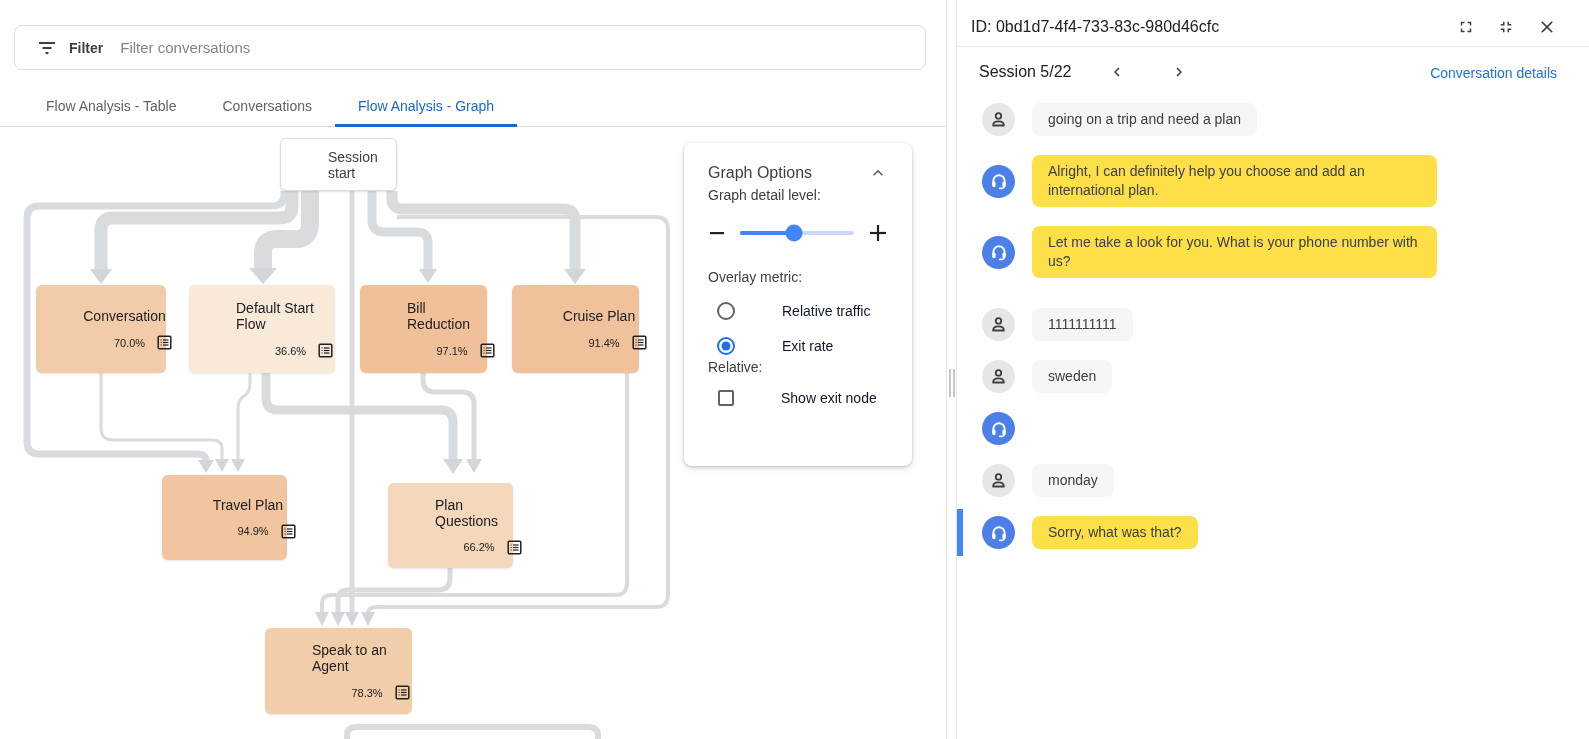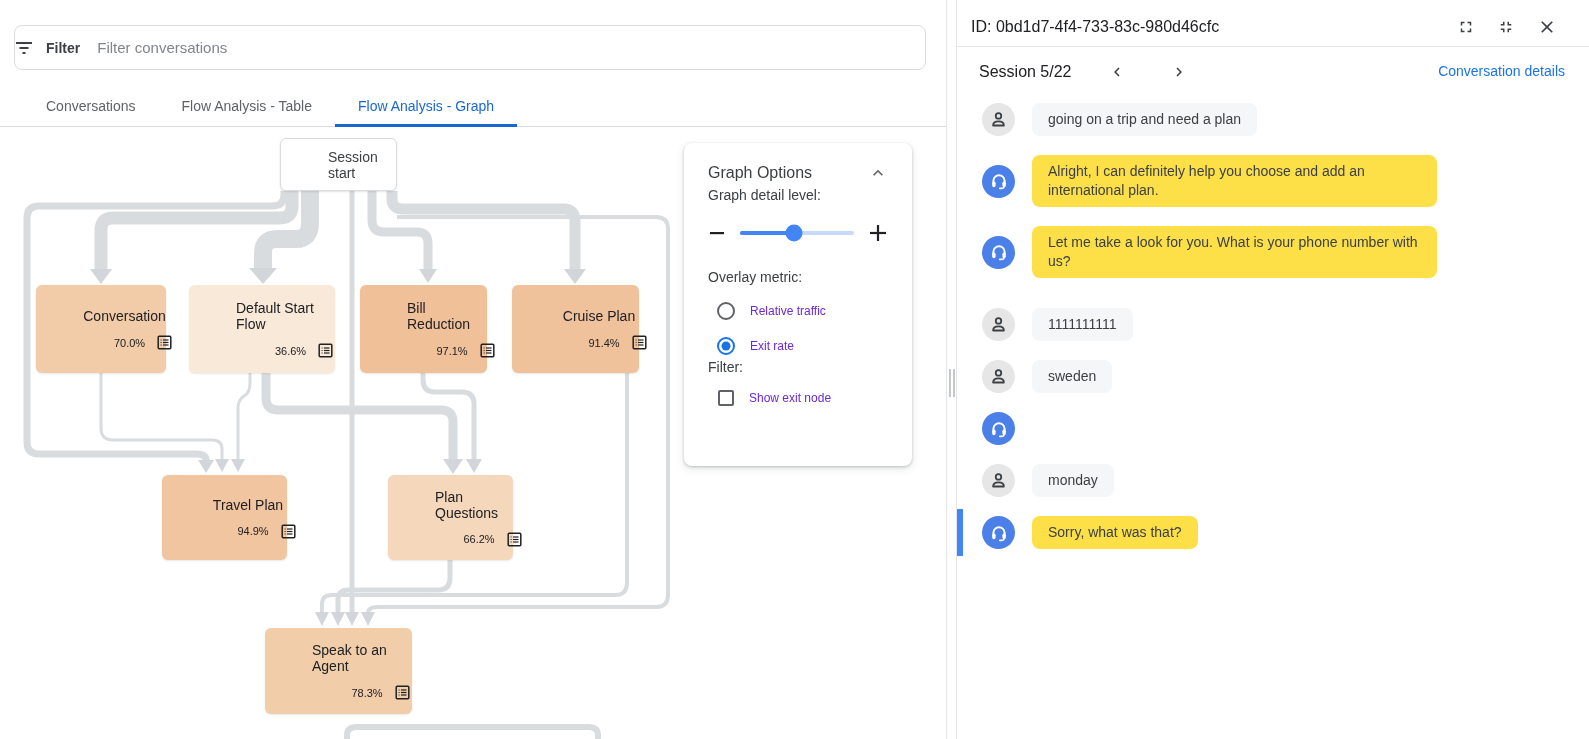--- a/index.html
+++ b/index.html
@@ -4,21 +4,21 @@
 <style>
   * { box-sizing: border-box; margin: 0; padding: 0; }
   html,body { width:1589px; height:739px; overflow:hidden; background:#fff;
     font-family:"Liberation Sans","DejaVu Sans",sans-serif; color:#3c4043; }
   .app { position:relative; width:1589px; height:739px; background:#fff; }
 
   
   .left-panel { position:absolute; left:0; top:0; width:946px; height:739px; background:#fff; }
 
   .filter-bar { position:absolute; left:14px; top:25px; width:912px; height:45px;
-    border:1px solid #dadce0; border-radius:8px; display:flex; align-items:center; padding-left:0; }
+    border:1px solid #dadce0; border-radius:8px; display:flex; align-items:center; padding-left:23px; }
   .filter-bar .ficon { width:18px; height:18px; display:flex; }
   .filter-label { font-size:14px; font-weight:700; color:#3c4043; margin-left:13px; }
   .filter-placeholder { font-size:15px; color:#80868b; margin-left:17px; }
 
   .tabs { position:absolute; left:0; top:87px; width:946px; height:40px;
     border-bottom:1px solid #dadce0; display:flex; padding-left:23px; }
   .tab { height:40px; padding:0 23px; display:flex; align-items:center;
     font-size:14px; font-weight:500; color:#5f6368; cursor:pointer; border-bottom:3px solid transparent; }
   .tab.active { color:#1967d2; border-bottom:3px solid #1967d2; }
 
@@ -49,39 +49,39 @@
   .slider-track { position:relative; flex:1; height:4px; border-radius:2px; background:#c8dafc; margin:0 14px; }
   .slider-fill { position:absolute; left:0; top:0; height:4px; border-radius:2px; background:#4285f4; }
   .slider-thumb { position:absolute; top:50%; width:17px; height:17px; border-radius:50%;
     background:#4285f4; transform:translate(-50%,-50%); }
   .iconbtn { display:flex; align-items:center; justify-content:center; cursor:pointer; background:none; border:none; padding:0; }
   .radio-row { display:flex; align-items:center; gap:15px; margin-top:17px; padding-left:9px; }
   .radio { width:18px; height:18px; border-radius:50%; border:2px solid #5f6368; position:relative; flex:none; }
   .radio.selected { border-color:#1a73e8; }
   .radio.selected::after { content:''; position:absolute; left:50%; top:50%; width:9px; height:9px;
     border-radius:50%; background:#1a73e8; transform:translate(-50%,-50%); }
-  .radio-label { font-size:12px; color:#6d28d9; }
+  .radio-label { font-size:14px; color:#0f172a;margin-left:32px; }
   .check-row { display:flex; align-items:center; gap:15px; margin-top:15px; padding-left:10px; }
   .checkbox { width:16px; height:16px; border:2px solid #5f6368; border-radius:2px; flex:none; }
   .mt20 { margin-top:4px; }
 
   
   .gutter { position:absolute; left:946px; top:0; width:10px; height:739px;
     border-left:1px solid #e4e6e8; background:#fff; }
   .gutter-handle { position:absolute; left:2px; top:369px; display:flex; gap:2px; }
   .gutter-handle i { display:block; width:2px; height:28px; background:#c4c7cb; }
 
   
   .right-panel { position:absolute; left:956px; top:0; width:633px; height:739px;
     border-left:1px solid #e4e6e8; background:#fff; }
   .rp-header { height:47px; display:flex; align-items:center; padding:7px 32px 0 14px;
     border-bottom:1px solid #e4e6e8; }
   .rp-title { font-size:16px; color:#202124; }
   .rp-actions { margin-left:auto; display:flex; align-items:center; gap:22px; }
-  .session-bar { display:flex; align-items:flex-start; padding:16px 24px 10px 22px; }
+  .session-bar { display:flex; align-items:flex-end; padding:16px 32px 10px 22px; }
   .session-label { font-size:16px; font-weight:500; color:#202124; }
   .nav-btn { margin-left:36px; }
   .details-link { margin-left:auto; font-size:14px; font-weight:500; color:#1a73e8; cursor:pointer; text-decoration:none; }
 
   .messages { display:flex; flex-direction:column; gap:19px; padding:12px 20px 0 25px; }
   .msg-row { display:flex; align-items:center; gap:17px; position:relative; }
   .avatar { width:33px; height:33px; border-radius:50%; flex:none;
     display:flex; align-items:center; justify-content:center; }
   .avatar.user { background:#e6e6e6; }
   .avatar.bot { background:#4b80e8; }
@@ -107,22 +107,22 @@
               <line x1="4.5" y1="9" x2="13.5" y2="9"></line>
               <line x1="7.5" y1="14" x2="10.5" y2="14"></line>
             </g>
           </svg>
       </span>
       <span class="filter-label">Filter</span>
       <span class="filter-placeholder">Filter conversations</span>
     </div>
 
     <div class="tabs">
+      <div class="tab">Flow Analysis - Table</div>
       <div class="tab">Conversations</div>
-      <div class="tab">Flow Analysis - Table</div>
       <div class="tab active">Flow Analysis - Graph</div>
     </div>
 
     <div class="graph-area">
       <svg class="edges" width="946" height="612" viewBox="0 0 946 612">
 
         <path class="e" stroke-width="13" d="M292,64 V79 Q292,91 280,91 H113 Q101,91 101,103 V143"></path>
         <path class="a" d="M90,142 h22 l-11,15 z"></path>
 
         <path class="e" stroke-width="18" d="M310,64 V96 Q310,112 296,112 H277 Q263,112 263,126 V142"></path>
@@ -257,21 +257,21 @@
                   <line x1="6" y1="7.5" x2="11.5" y2="7.5"></line>
                   <line x1="6" y1="10" x2="11.5" y2="10"></line>
                   <line x1="3.6" y1="5" x2="4.6" y2="5"></line>
                   <line x1="3.6" y1="7.5" x2="4.6" y2="7.5"></line>
                   <line x1="3.6" y1="10" x2="4.6" y2="10"></line>
                 </g>
               </svg>
             </span>
           </div>
       </div>
-      <div class="node" style="left: 388px; top: 348px; width: 125px; height: 85px; background: rgb(245, 215, 187);">
+      <div class="node" style="left: 388px; top: 356px; width: 125px; height: 85px; background: rgb(245, 215, 187);">
         <div class="node-title">Plan Questions</div>
         <div class="node-stats">
             <span class="node-pct">66.2%</span>
           <span class="node-icon">
               <svg width="15" height="15" viewBox="0 0 15 15">
                 <rect x="1.2" y="1.2" width="12.6" height="12.6" rx="1" fill="none" stroke="#202124" stroke-width="1.5"></rect>
                 <g stroke="#202124" stroke-width="1.2">
                   <line x1="6" y1="5" x2="11.5" y2="5"></line>
                   <line x1="6" y1="7.5" x2="11.5" y2="7.5"></line>
                   <line x1="6" y1="10" x2="11.5" y2="10"></line>
@@ -335,21 +335,21 @@
         </div>
         <div class="gsection">Overlay metric:</div>
         <div class="radio-row">
           <span class="radio"></span>
           <span class="radio-label">Relative traffic</span>
         </div>
         <div class="radio-row">
           <span class="radio selected"></span>
           <span class="radio-label">Exit rate</span>
         </div>
-        <div class="gsection mt20">Filter:</div>
+        <div class="gsection mt20">Relative:</div>
         <div class="check-row">
           <span class="checkbox"></span>
           <span class="radio-label">Show exit node</span>
         </div>
       </div>
     </div>
   </div>
 
   <div class="gutter">
     <div class="gutter-handle">

